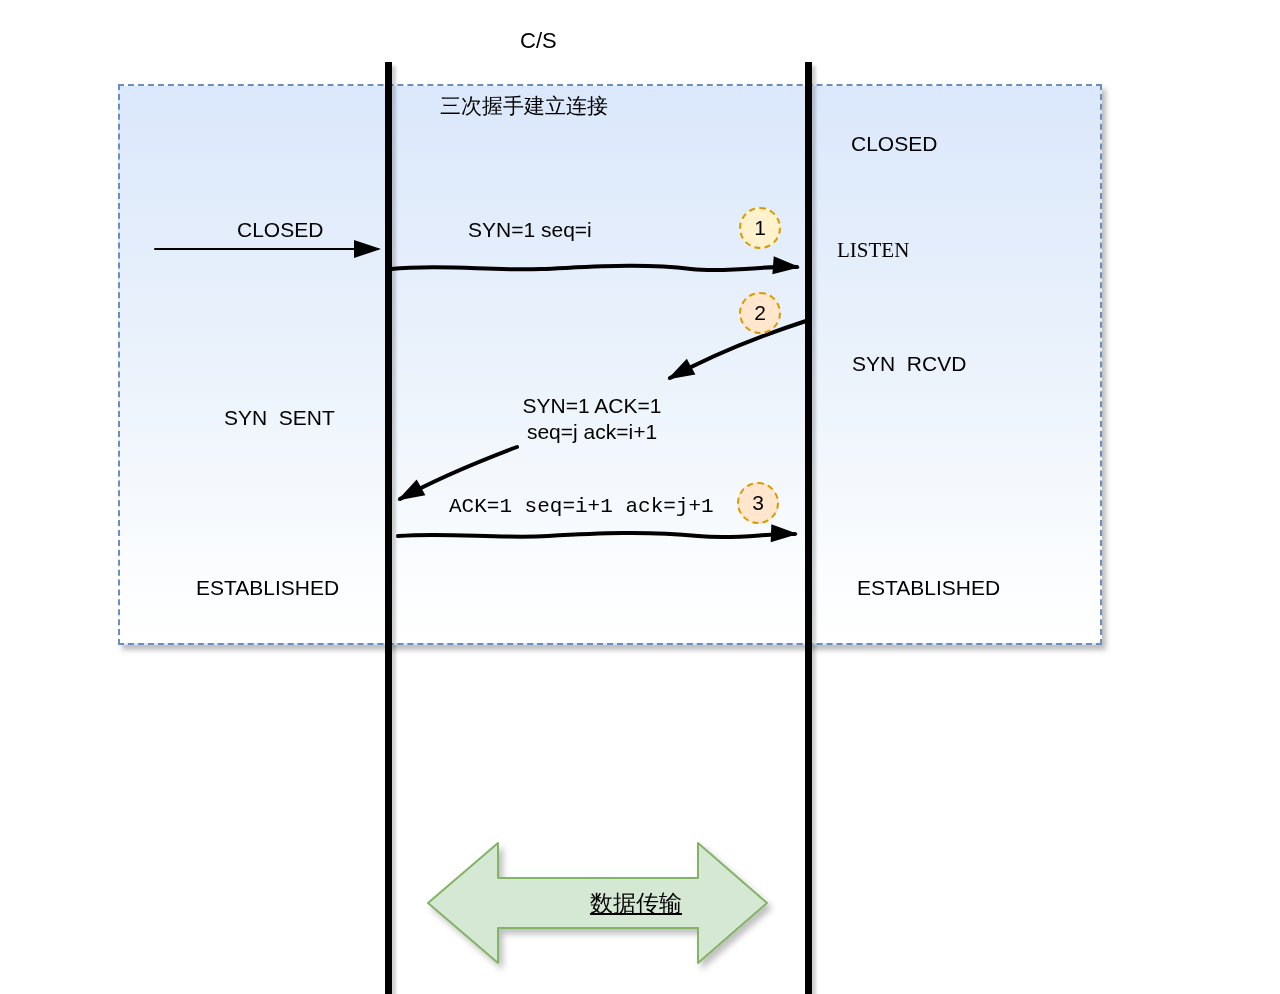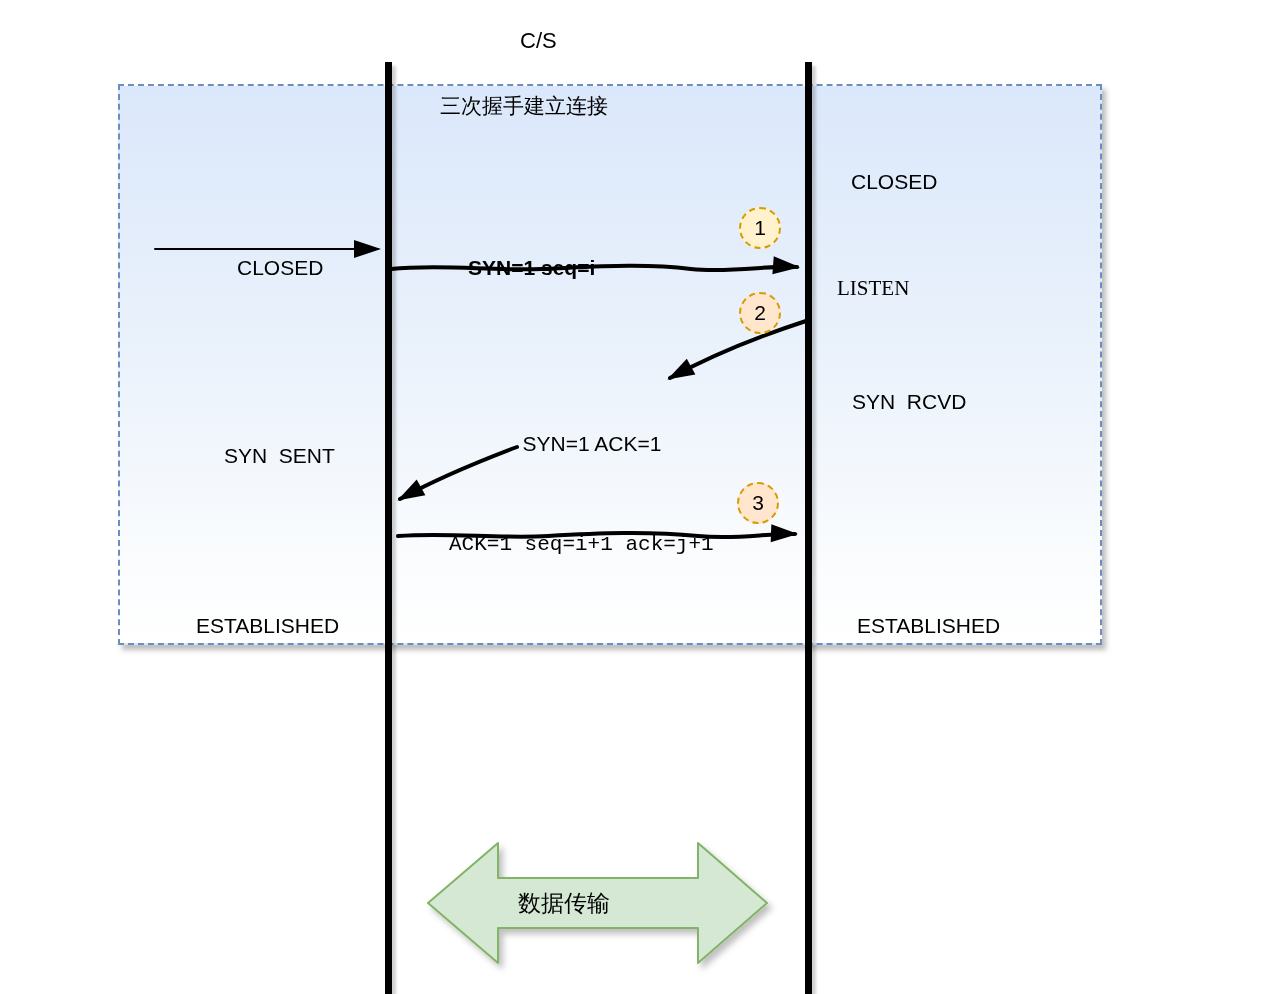--- a/index.html
+++ b/index.html
@@ -28,32 +28,32 @@
     box-shadow:4px 4px 3px rgba(0,0,0,0.18);}
   .lifeline.left{left:385px;}
   .lifeline.right{left:805px;}
 
   
   .layer{left:0;top:0;width:1280px;height:994px;z-index:3;pointer-events:none;}
   .arrow{stroke:#000;stroke-width:4;fill:none;stroke-linecap:round;marker-end:url(#ah);}
   .arrow.thin{stroke-width:2;}
 
   
-  .lbl{font-size:21px;white-space:pre;z-index:4;margin-top:38px;}
+  .lbl{font-size:21px;white-space:pre;z-index:4;}
   .client-closed{left:237px;top:218px;}
   .client-syn-sent{left:224px;top:406px;}
   .client-established{left:196px;top:576px;}
   .server-closed{left:851px;top:132px;}
   .server-listen{left:837px;top:238px;font-family:Liberation Serif, serif;}
   .server-syn-rcvd{left:852px;top:352px;}
   .server-established{left:857px;top:576px;}
-  .msg1{left:468px;top:218px;font-weight:bold;}
+  .msg1{left:468px;top:218px;}
   .msg2{left:487px;top:393px;width:210px;text-align:center;line-height:26px;white-space:normal;}
   .msg3{left:449px;top:495px;font-family:Liberation Mono, monospace;}
-  .data-label{left:518px;top:888px;width:164px;text-align:left;font-size:23px;z-index:4;}
+  .data-label{left:518px;top:888px;width:164px;text-align:right;font-size:23px;z-index:4;text-decoration:underline;}
 
   
   .badge{
     width:42px;height:42px;border-radius:50%;
     border:2px dashed var(--badge_border,#d79b00);
     box-sizing:border-box;display:flex;align-items:center;justify-content:center;
     font-size:21px;z-index:4;
   }
   .badge1{left:739px;top:207px;background:var(--badge_fill_yellow,#fff2cc);}
   .badge2{left:739px;top:292px;background:var(--badge_fill_orange,#ffe6cc);}
@@ -100,20 +100,21 @@
   <div class="abs lbl client-established">ESTABLISHED</div>
 
   <div class="abs lbl server-closed">CLOSED</div>
   <div class="abs lbl server-listen">LISTEN</div>
   <div class="abs lbl server-syn-rcvd">SYN  RCVD</div>
   <div class="abs lbl server-established">ESTABLISHED</div>
 
   <div class="abs lbl msg1">SYN=1 seq=i</div>
   <div class="abs lbl msg2">
     <div>SYN=1 ACK=1</div>
+    <div>seq=j ack=i+1</div>
   </div>
   <div class="abs lbl msg3">ACK=1 seq=i+1 ack=j+1</div>
 
   <div class="abs badge badge1">1</div>
   <div class="abs badge badge2">2</div>
   <div class="abs badge badge3">3</div>
 
   <div class="abs data-label">数据传输</div>
 
 </div>

